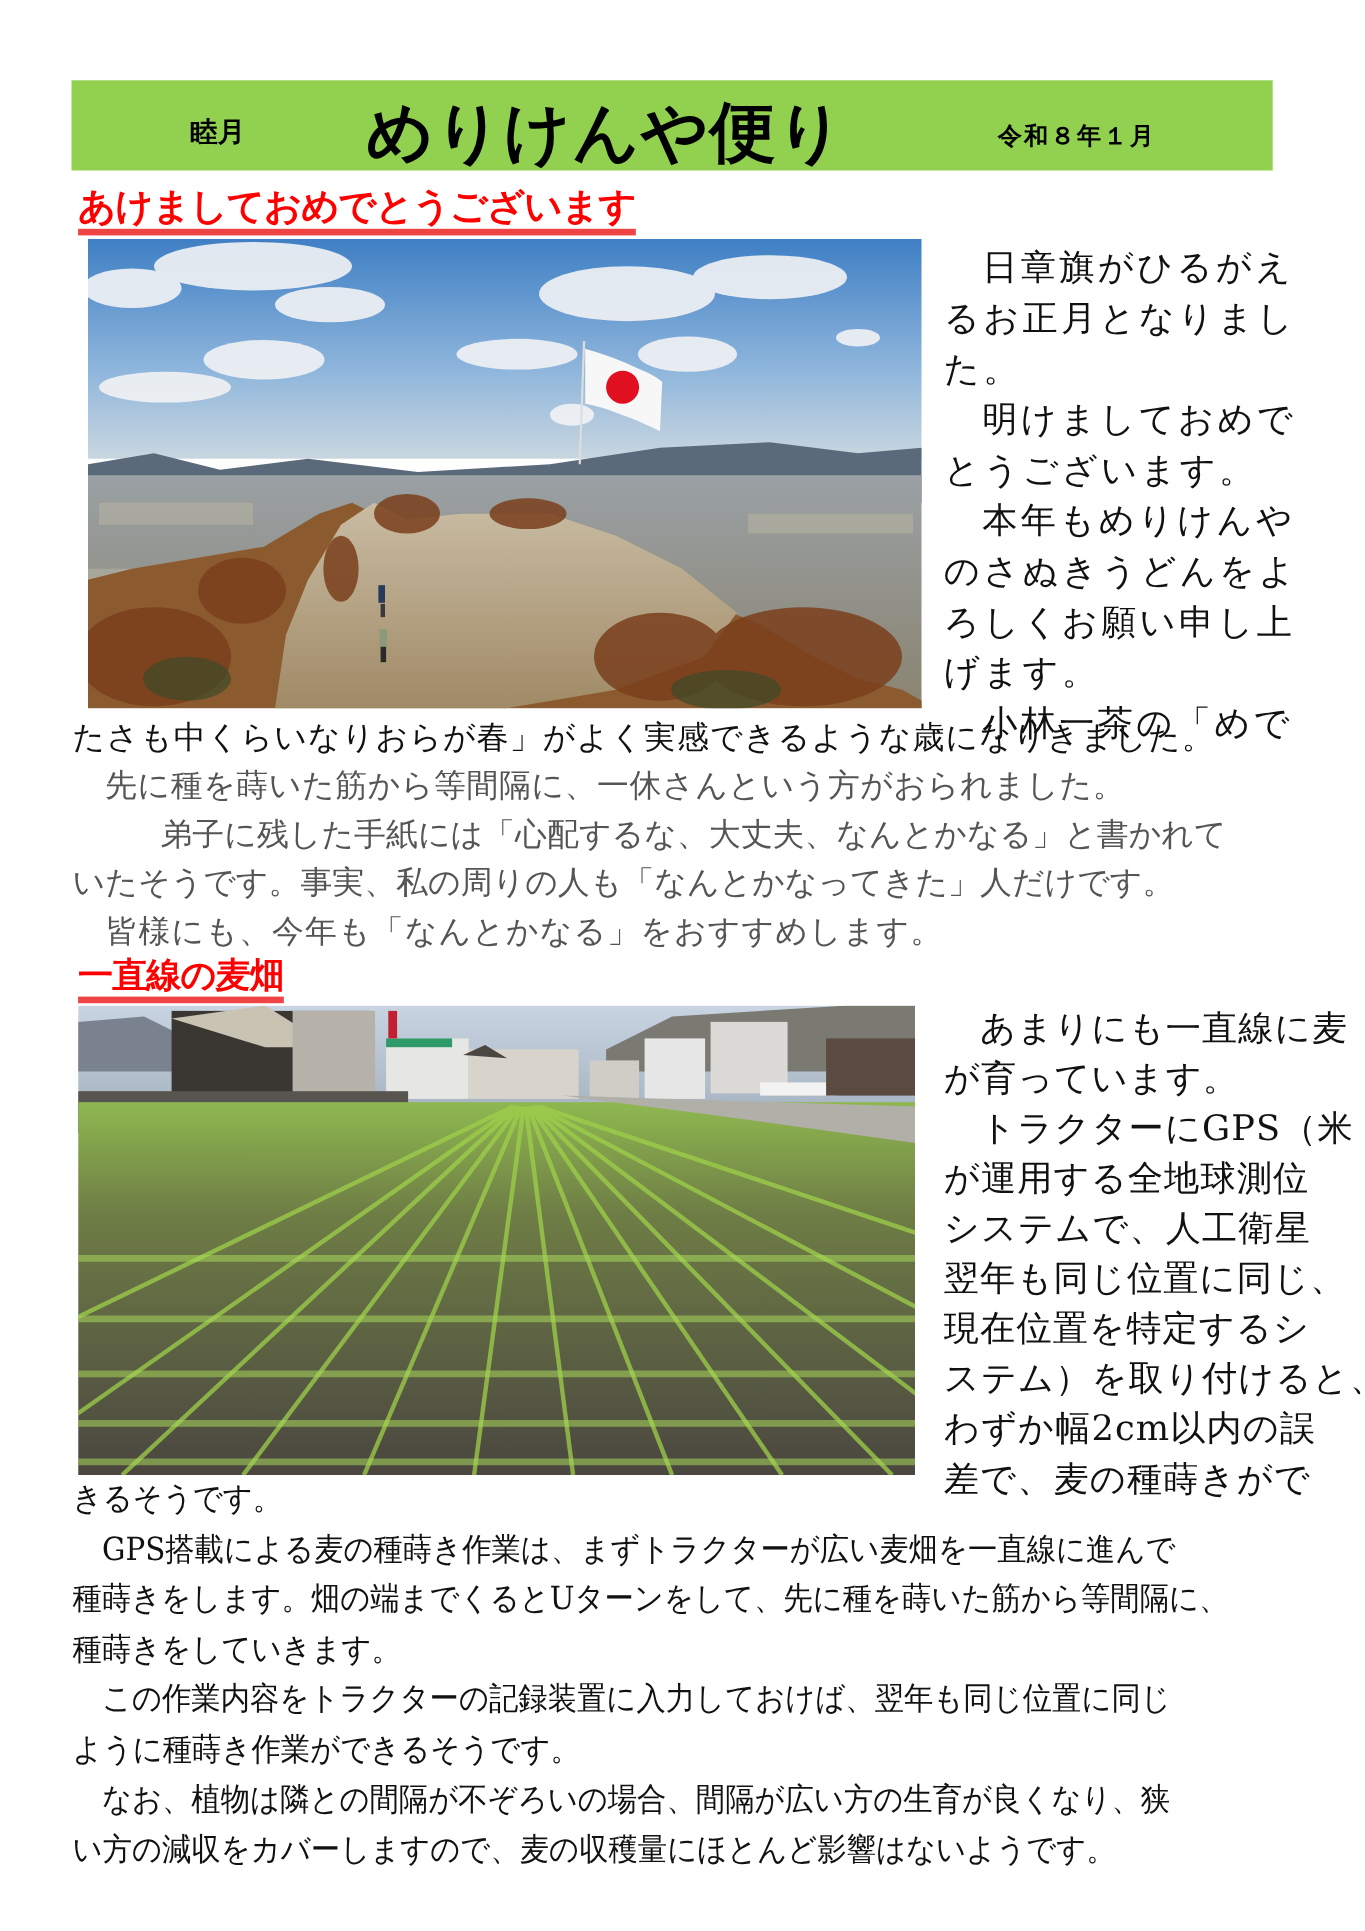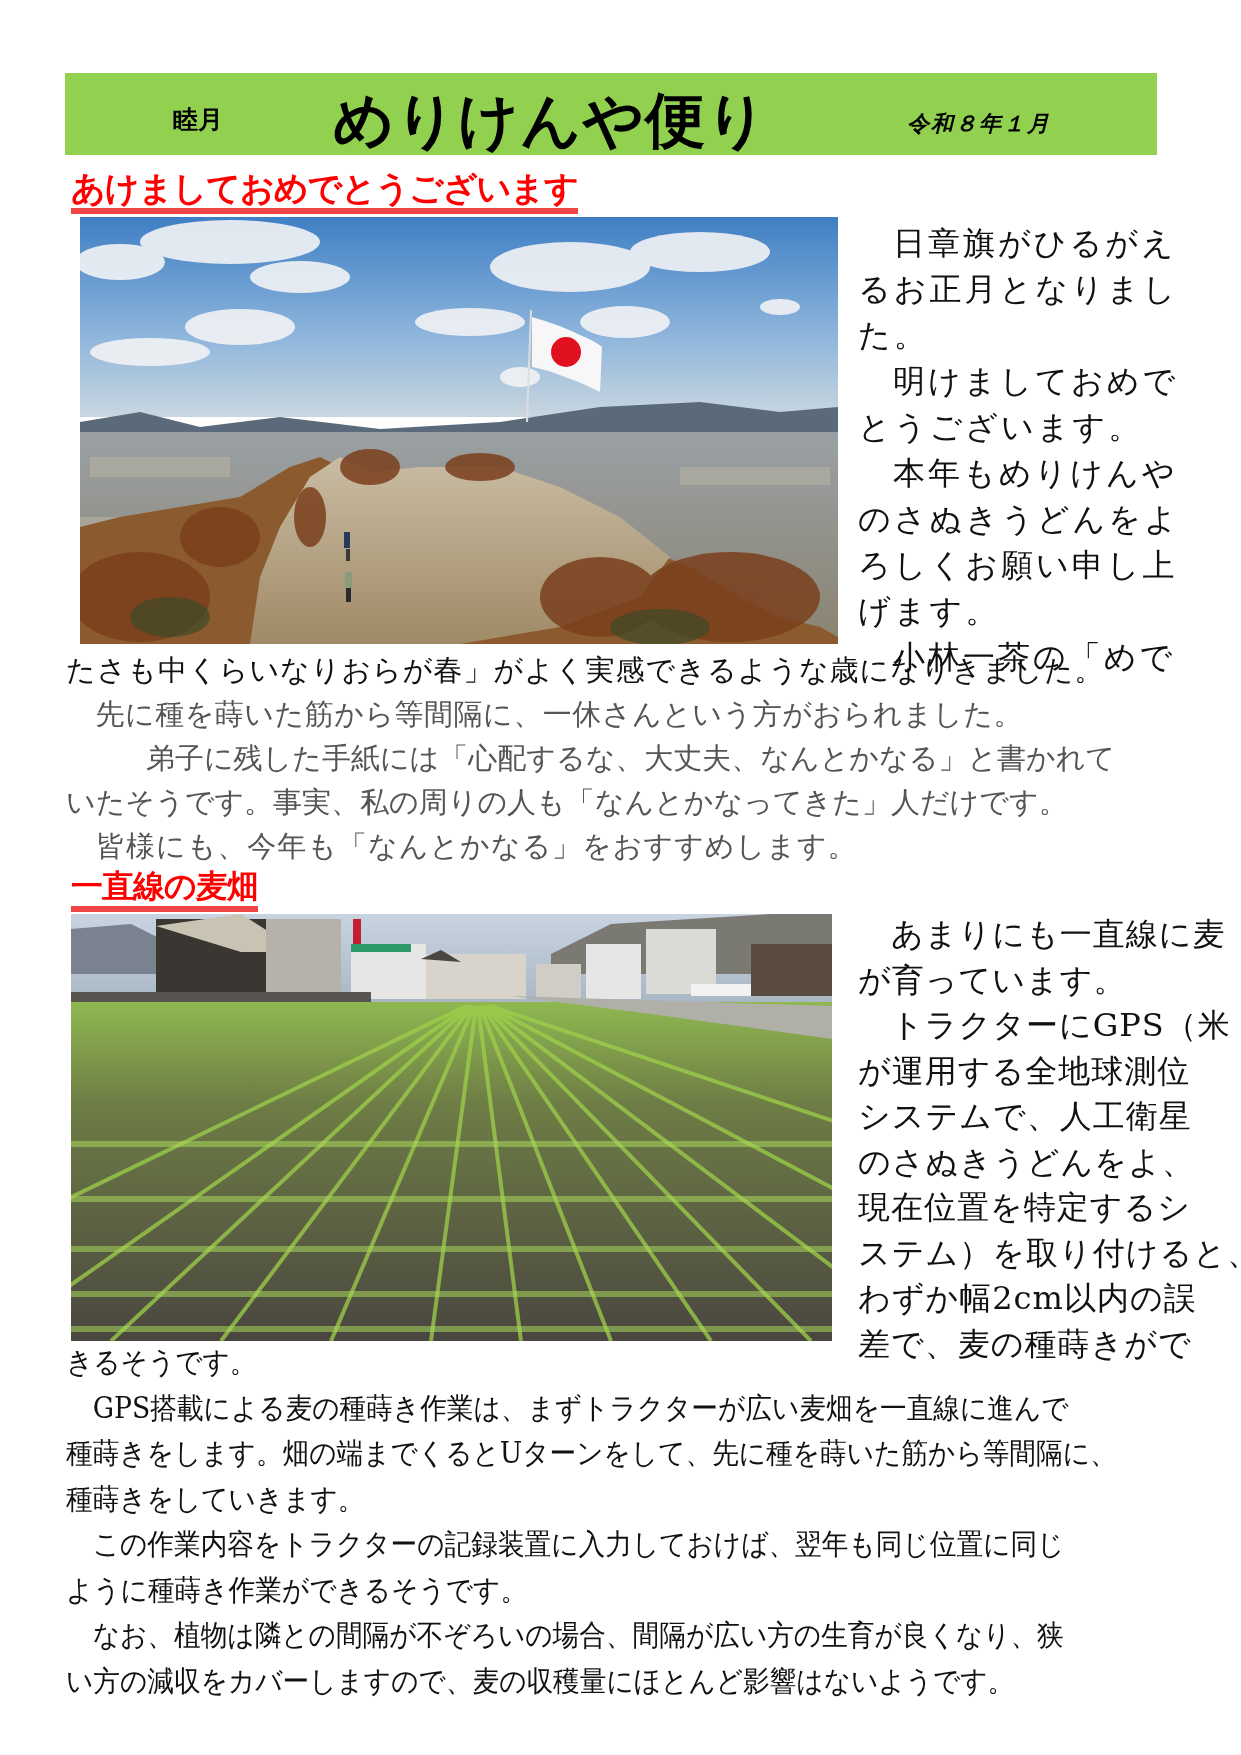--- a/index.html
+++ b/index.html
@@ -5,21 +5,21 @@
   html, body { margin: 0; padding: 0; background: #ffffff; }
   body { width: 1241px; height: 1755px; position: relative; overflow: hidden;
          font-family: "DejaVu Serif", "Liberation Serif", serif; color: #111; }
   .banner { position: absolute; left: 65px; top: 73px; width: 1092px; height: 82px;
             background: #92d050; }
   .banner .month { position: absolute; left: 108px; top: 30px; font-size: 25px; font-weight: bold;
                    font-family: "DejaVu Sans", "Liberation Sans", sans-serif; color: #000; }
   .banner .title { position: absolute; left: 268px; top: 8px; font-size: 60px; font-weight: bold;
                    font-family: "DejaVu Sans", "Liberation Sans", sans-serif; color: #000; letter-spacing: 1px; }
   .banner .date { position: absolute; left: 842px; top: 36px; font-size: 22px; font-weight: bold;
-                  font-family: "DejaVu Sans", "Liberation Sans", sans-serif; color: #000; letter-spacing: 2px; font-style: italic; }
+                  font-family: "DejaVu Sans", "Liberation Sans", sans-serif; color: #000; letter-spacing: 2px; }
 
   .heading { position: absolute; left: 71px; font-size: 34px; font-weight: bold; color: #ff0000;
              font-family: "DejaVu Sans", "Liberation Sans", sans-serif; line-height: 40px;
              border-bottom: 6px solid #ef4444; padding-bottom: 0px; white-space: nowrap; letter-spacing: -1px; }
   .h1 { top: 168px; }
   .h2 { top: 866px; font-size: 32px; }
 
   .photo { position: absolute; overflow: hidden; }
   .photo1 { left: 80px; top: 217px; width: 758px; height: 427px; }
   .photo2 { left: 71px; top: 914px; width: 761px; height: 427px; }
@@ -189,21 +189,21 @@
     </g>
   </svg>
 </div>
 
 <div class="col col2">
   <div>　あまりにも一直線に麦</div>
   <div>が育っています。</div>
   <div>　トラクターにGPS（米</div>
   <div>が運用する全地球測位</div>
   <div>システムで、人工衛星</div>
-  <div>のさぬきうどんをよ、</div>
+  <div>翌年も同じ位置に同じ、</div>
   <div>現在位置を特定するシ</div>
   <div>ステム）を取り付けると、</div>
   <div>わずか幅2cm以内の誤</div>
   <div>差で、麦の種蒔きがで</div>
 </div>
 
 <div class="full block2">
   <div class="line"><span class="cond" style="transform:scaleX(0.92);">きるそうです。</span></div>
   <div class="line"><span class="cond" style="transform:scaleX(0.92);">　GPS搭載による麦の種蒔き作業は、まずトラクターが広い麦畑を一直線に進んで</span></div>
   <div class="line"><span class="cond" style="transform:scaleX(0.92);">種蒔きをします。畑の端までくるとUターンをして、先に種を蒔いた筋から等間隔に、</span></div>

